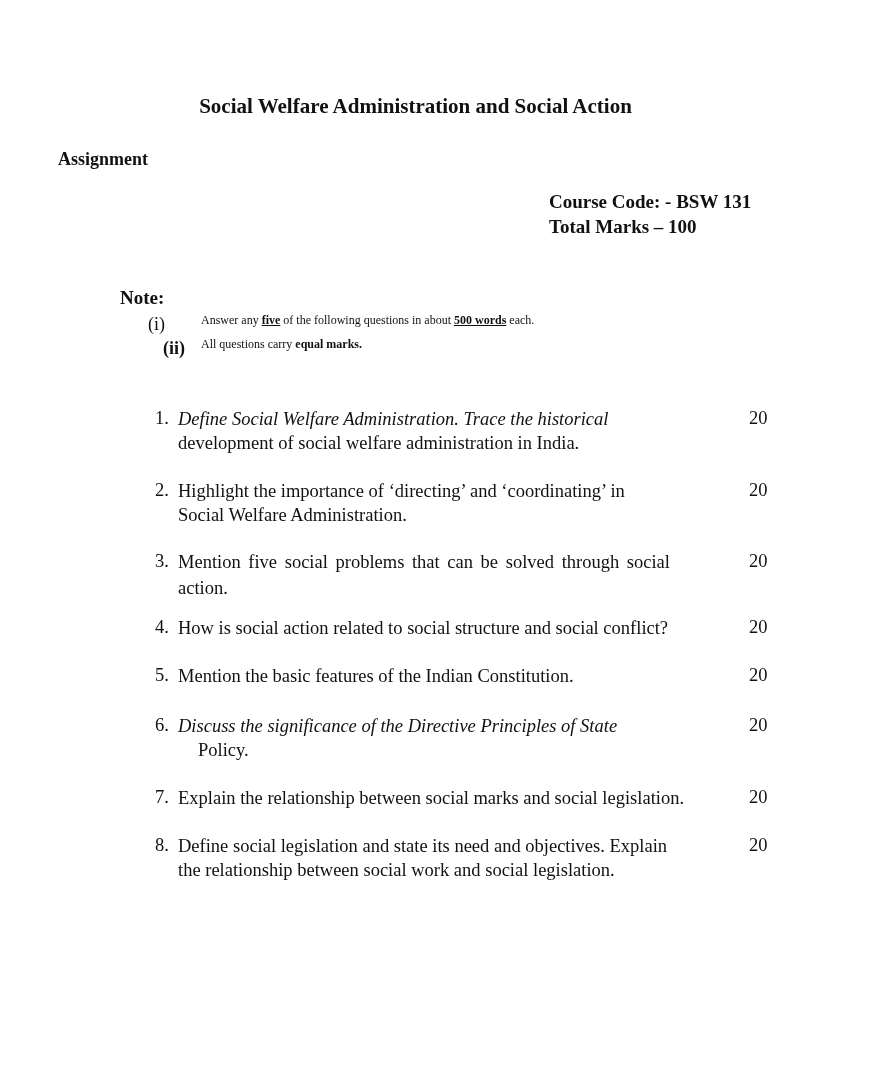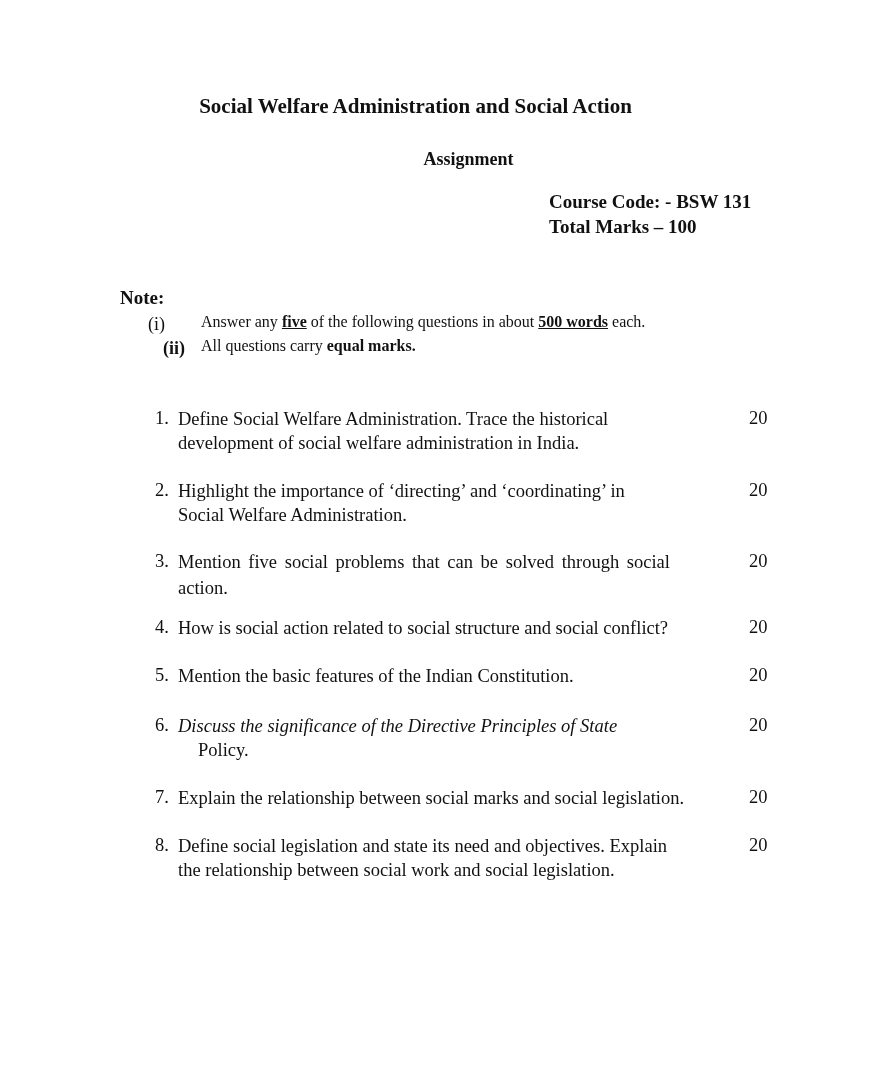--- a/index.html
+++ b/index.html
@@ -1,25 +1,25 @@
 <!DOCTYPE html>
 <html><head>
 <meta charset="utf-8">
 <style>
   html, body { margin: 0; padding: 0; background: #ffffff; }
   body { width: 879px; height: 1076px; position: relative; overflow: hidden;
          font-family: "Liberation Serif", "DejaVu Serif", serif; color: #111; }
   .abs { position: absolute; white-space: nowrap; }
   .title { left: 0; width: 773px; text-align: center; top: 94px; font-size: 21px; font-weight: bold; padding-left: 58px; box-sizing: border-box; }
-  .subtitle { left: 0; width: 879px; text-align: center; top: 149px; font-size: 18px; font-weight: bold; padding-left: 58px; box-sizing: border-box; }
+  .subtitle { left: 0; width: 879px; top: 149px; font-size: 18px; font-weight: bold; padding-left: 58px; box-sizing: border-box; }
   .meta1 { left: 549px; top: 191px; font-size: 19px; font-weight: bold; }
   .meta2 { left: 549px; top: 216px; font-size: 19px; font-weight: bold; }
   .note-label { left: 120px; top: 287px; font-size: 19px; font-weight: bold; }
   .note-num { font-size: 18px; }
-  .note-text { font-size: 16px; }
+  .note-text { font-size: 12px; }
   .u { text-decoration: underline; font-weight: bold; }
   .b { font-weight: bold; }
   .q-num { font-size: 18.5px; }
   .q-text { font-size: 18.5px; line-height: 24px; }
   .marks { font-size: 18.5px; left: 749px; }
 </style>
 </head>
 <body>
 
 <div>
@@ -35,21 +35,21 @@
     <span class="abs note-text" style="left:201px; top:313px;"><span>Answer any </span><span class="u">five</span><span> of the following questions in about </span><span class="u">500 words</span><span> each.</span></span>
   </div>
   <div>
     <span class="abs note-num b" style="left:145px; top:338px;margin-left:18px;">(ii)</span>
     <span class="abs note-text" style="left:201px; top:337px;"><span>All questions carry </span><span class="b">equal marks.</span></span>
   </div>
 
   <div>
     <div>
       <span class="abs q-num" style="left:155px; top:408px;">1.</span>
-      <span class="abs q-text" style="left:178px; top:407px;">Define Social Welfare Administration. Trace the historical</span>
+      <span class="abs q-text" style="left:178px; top:407px;font-style:italic;">Define Social Welfare Administration. Trace the historical</span>
       <span class="abs q-text" style="left:178px; top:431px;">development of social welfare administration in India.</span>
       <span class="abs marks" style="top:408px;">20</span>
     </div>
     <div>
       <span class="abs q-num" style="left:155px; top:480px;">2.</span>
       <span class="abs q-text" style="left:178px; top:479px;">Highlight the importance of ‘directing’ and ‘coordinating’ in</span>
       <span class="abs q-text" style="left:178px; top:503px;">Social Welfare Administration.</span>
       <span class="abs marks" style="top:480px;">20</span>
     </div>
     <div>

